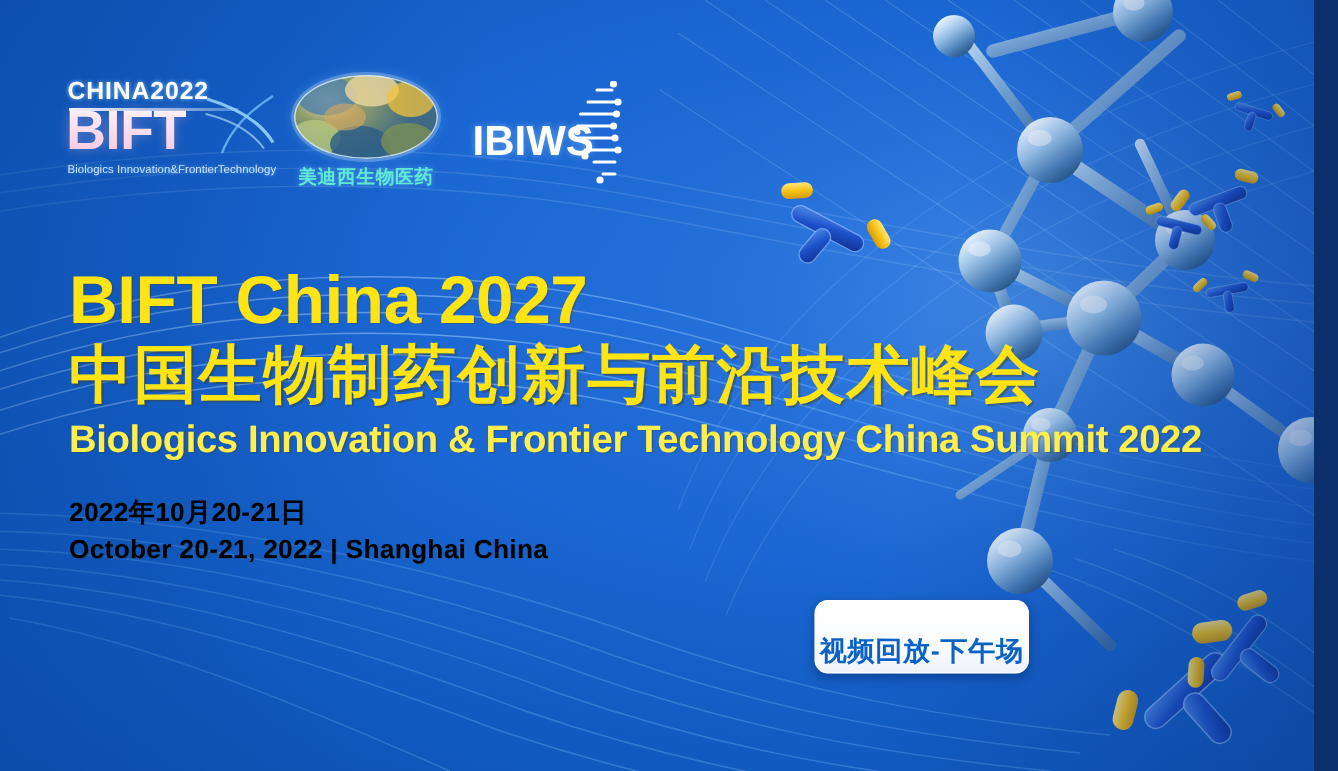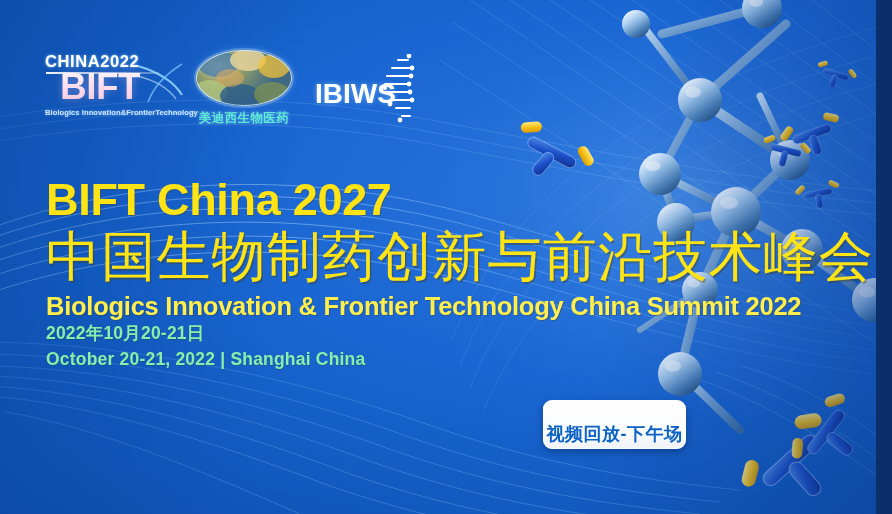--- a/index.html
+++ b/index.html
@@ -49,38 +49,38 @@
     font-weight: 600;
     color: #ffffff;
     text-shadow: 0 0 3px rgba(160,215,255,0.8);
     white-space: nowrap;
   }
   .bift-china-rule {
     position: absolute; left: 2px; top: 24px; width: 113px; height: 2px;
     background: linear-gradient(90deg, rgba(255,255,255,0.95), rgba(255,255,255,0.25));
   }
   .bift-main {
-    position: absolute; left: 16px; top: 20px;
+    position: absolute; left: 0px; top: 20px;
     font-size: 37px;
     font-weight: 700;
     letter-spacing: -0.5px;
     line-height: 1;
     color: #f6dce9;
     background: linear-gradient(180deg,#ffffff 0%,#fbe4ef 48%,#f3c6dc 100%);
     -webkit-background-clip: text;
     background-clip: text;
     -webkit-text-fill-color: transparent;
     text-shadow: 0 0 8px rgba(255,200,230,0.35);
     white-space: nowrap;
   }
   .bift-swoosh { position: absolute; left: 92px; top: 14px; }
   .bift-tag {
     position: absolute; left: 1px; top: 60px;
     font-size: 7.6px;
-    font-weight: 700;
+    font-weight: 400;
     letter-spacing: 0.05px;
     color: #cfe6ff;
     text-shadow: 0 0 3px rgba(120,190,255,0.7);
     white-space: nowrap;
   }
 
   .medicilon-logo {
     position: relative;
     width: 108px; height: 86px;
     margin-left: 11px;
@@ -148,42 +148,43 @@
     font-size: 45px;
     font-weight: 700;
     color: #ffe415;
     letter-spacing: -0.3px;
     line-height: 1.06;
     text-shadow: 1px 1px 0 rgba(80,60,0,0.30);
     white-space: nowrap;
   }
   .title-cn {
     margin-top: 2px;
-    font-size: 54px;
-    font-weight: 400;
+    font-size: 42px;
+    font-weight: 700;
     color: #ffe415;
     letter-spacing: 1.2px;
     line-height: 1.12;
     text-shadow: 1.5px 1.5px 0 rgba(70,55,0,0.35);
     white-space: nowrap;
   }
   .title-en-sub {
     margin-top: 6px;
     font-size: 25.5px;
     font-weight: 700;
     color: #ffef4e;
     letter-spacing: -0.25px;
     line-height: 1.15;
     text-shadow: 1px 1px 0 rgba(70,55,0,0.3);
     white-space: nowrap;
   }
   .dates {
+    margin-top: 21px;
     font-size: 17.5px;
     font-weight: 700;
-    color: #86efac;
+    color: #000000;
     line-height: 1.44;
     letter-spacing: 0.2px;
     text-shadow: 0.5px 0.5px 0 rgba(50,50,0,0.25);
     white-space: nowrap;
   }
 
   
   .cta {
     position: absolute;
     left: 543px;

